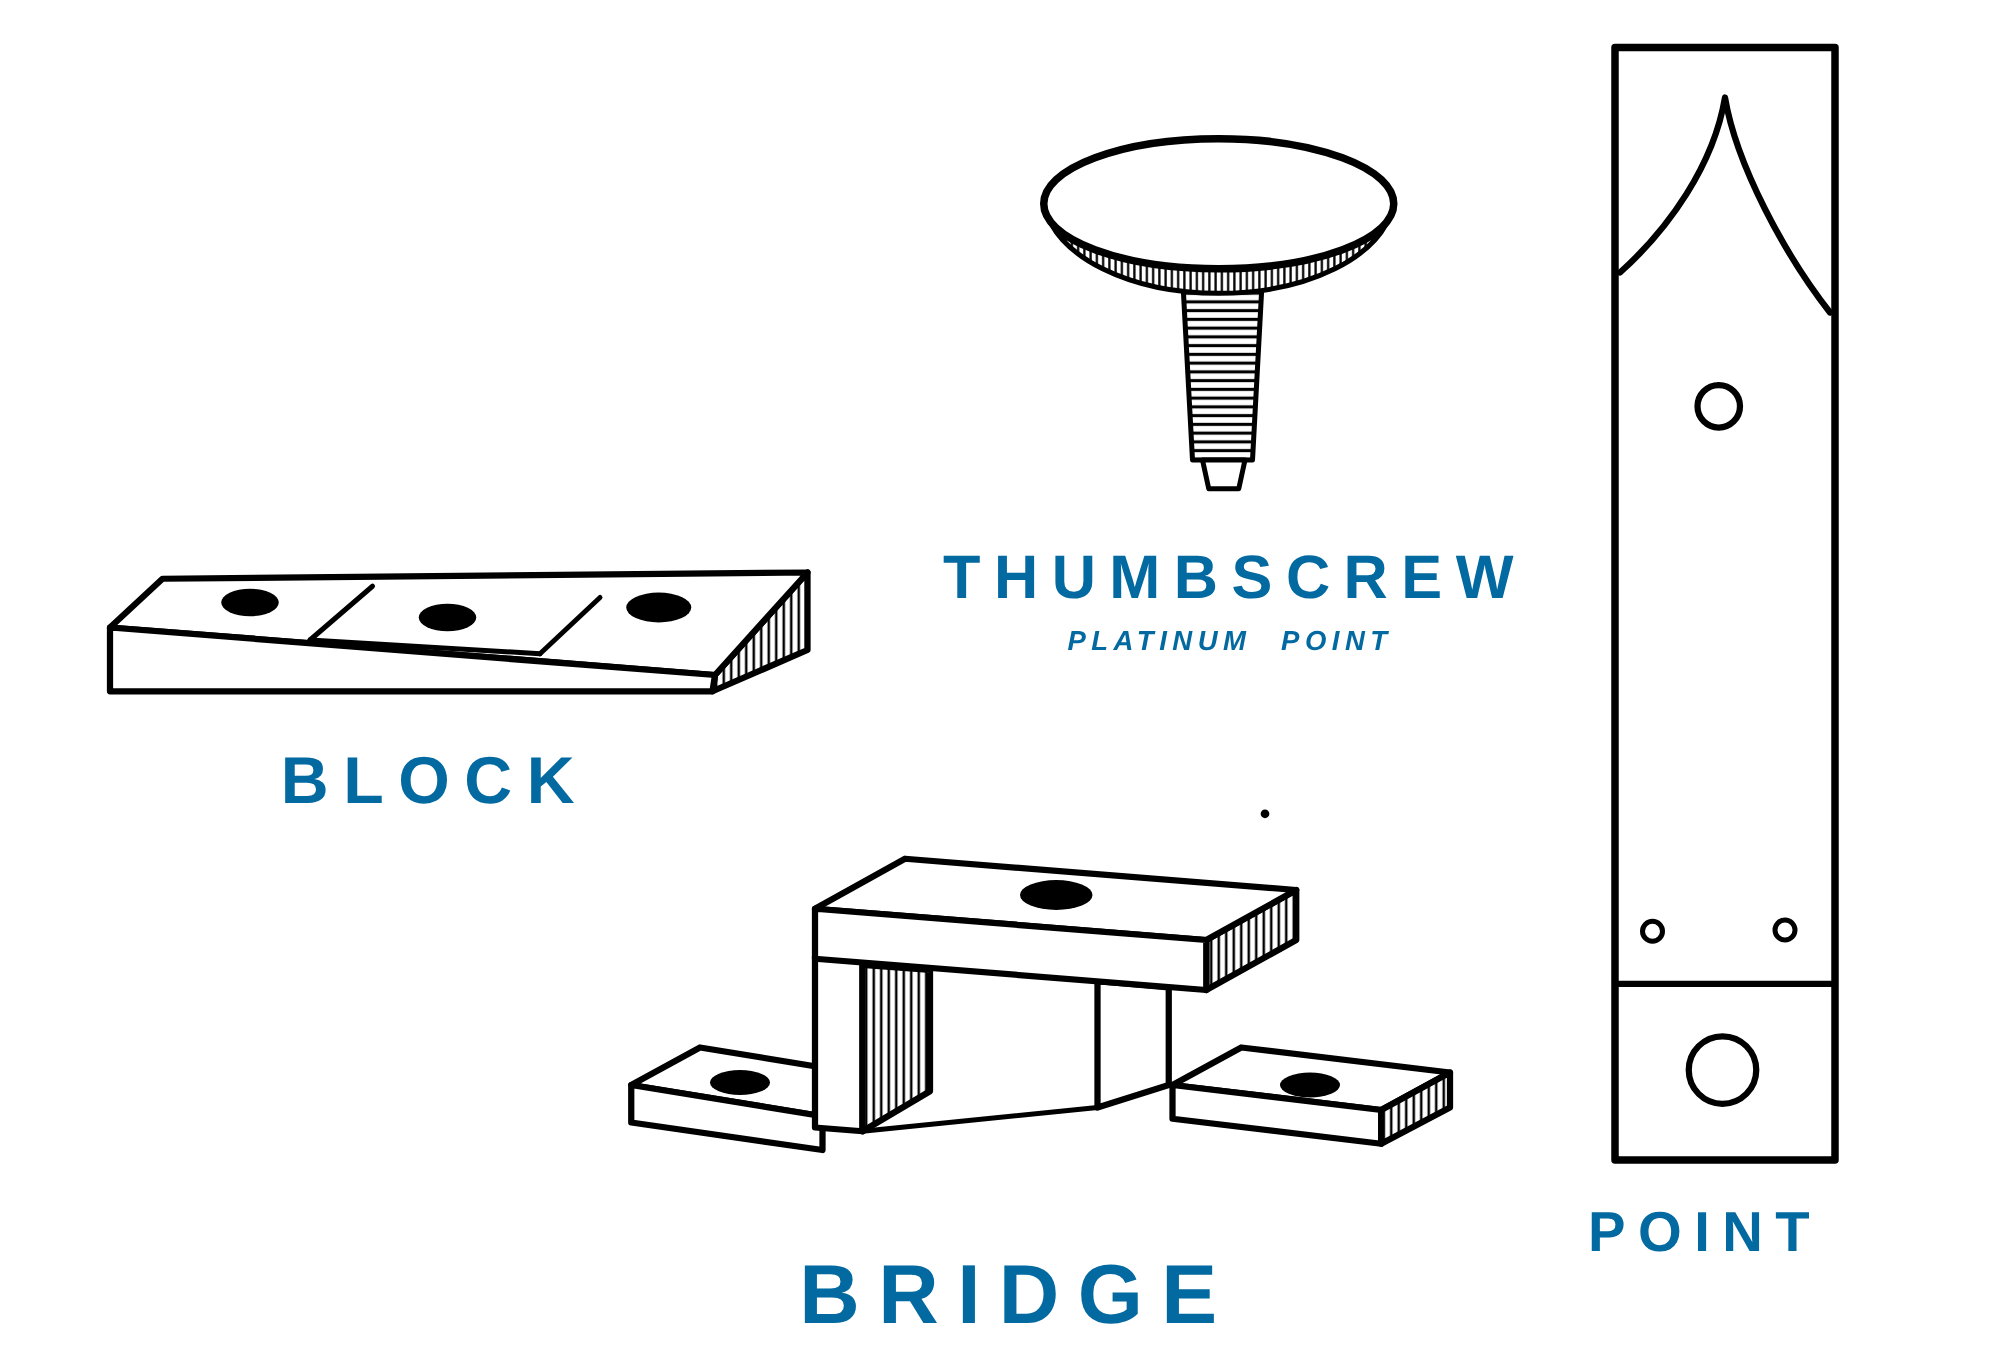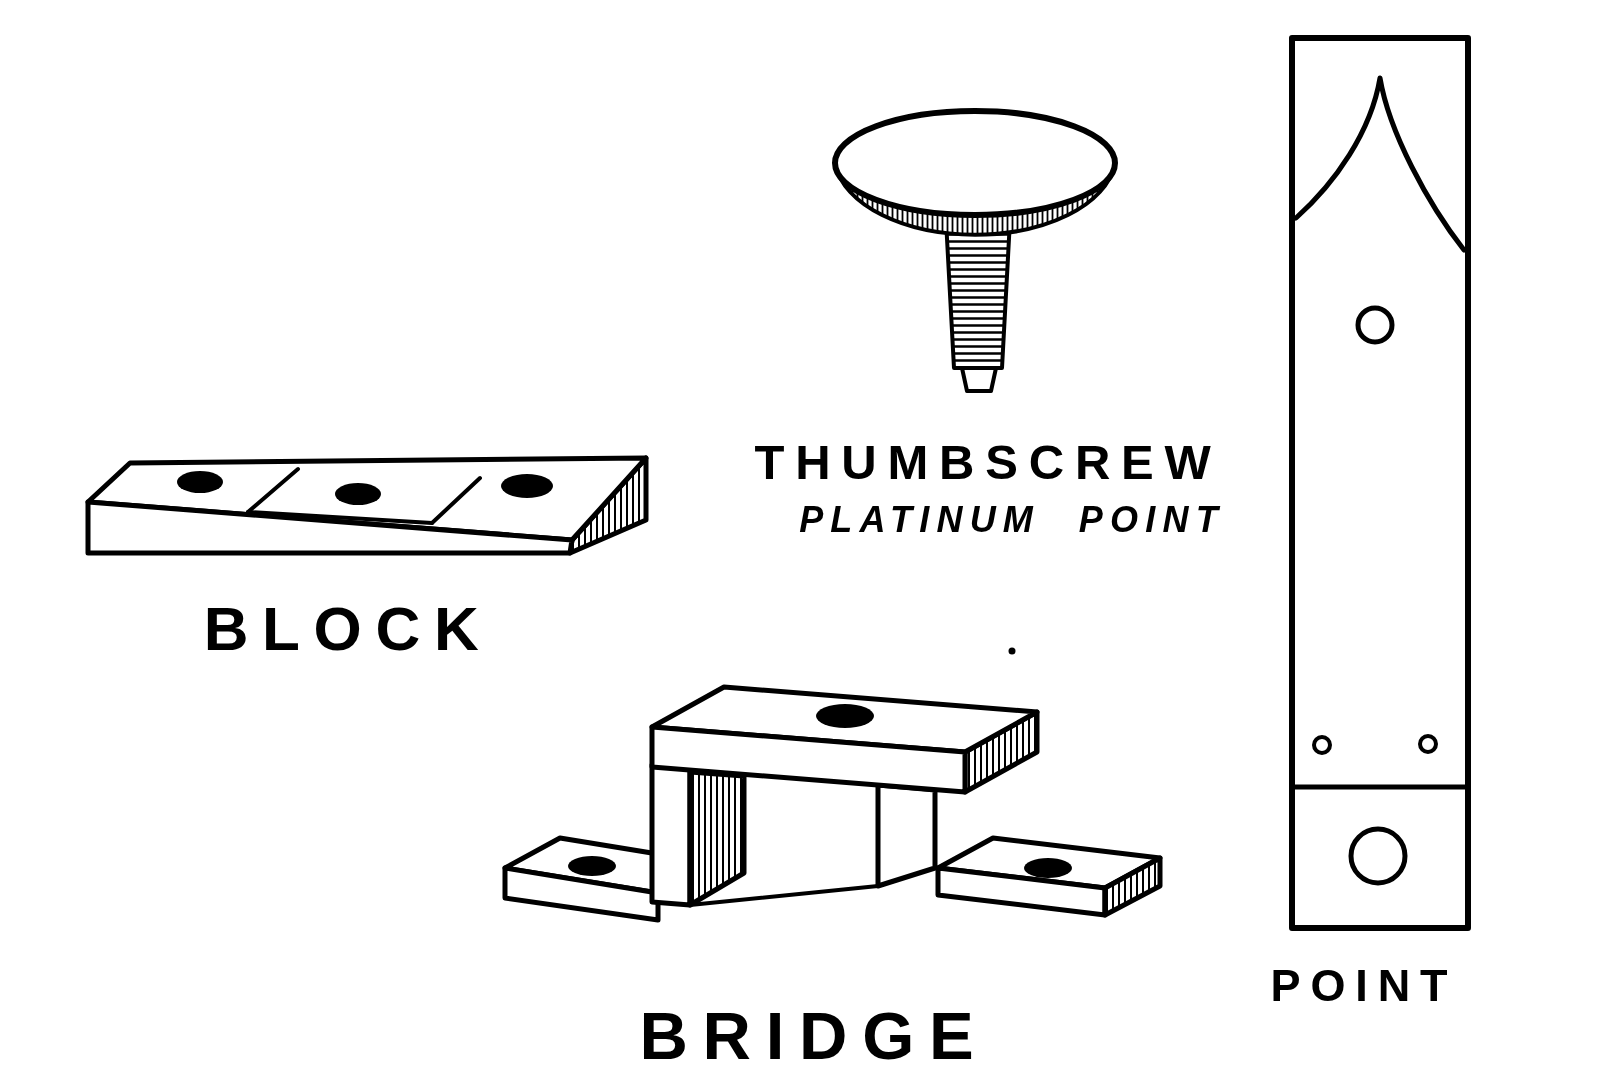--- a/index.html
+++ b/index.html
@@ -10,28 +10,28 @@
     height: 1083px;
     background: #ffffff;
     overflow: hidden;
     font-family: "Liberation Sans", sans-serif;
   }
   .canvas svg { position: absolute; left: 0; top: 0; }
   .part-label {
     position: absolute;
     transform: translateX(-50%);
     font-weight: bold;
-    color: #000000;
+    color: #0369a1;
     white-space: nowrap;
     letter-spacing: 0.22em;
     line-height: 1;
   }
-  .label-block      { left: 348px;  top: 598px; font-size: 62px; }
+  .label-block      { left: 348px;  top: 598px; font-size: 53px; }
   .label-thumbscrew { left: 988px;  top: 438px; font-size: 49px; }
-  .label-platinum   { left: 984px;  top: 502px; font-size: 36px; font-style: italic; letter-spacing: 0.2em; word-spacing: 0.6em; margin-left: 28px; }
+  .label-platinum   { left: 984px;  top: 502px; font-size: 22px; font-style: italic; letter-spacing: 0.2em; word-spacing: 0.6em; }
   .label-bridge     { left: 814px;  top: 1002px; font-size: 67px; }
   .label-spring     { left: 1364px; top: 963px; font-size: 45px; }
 </style>
 </head>
 <body>
 
 <div class="canvas">
 
   <svg width="1606" height="1083" viewBox="0 0 1606 1083">
     <defs>

